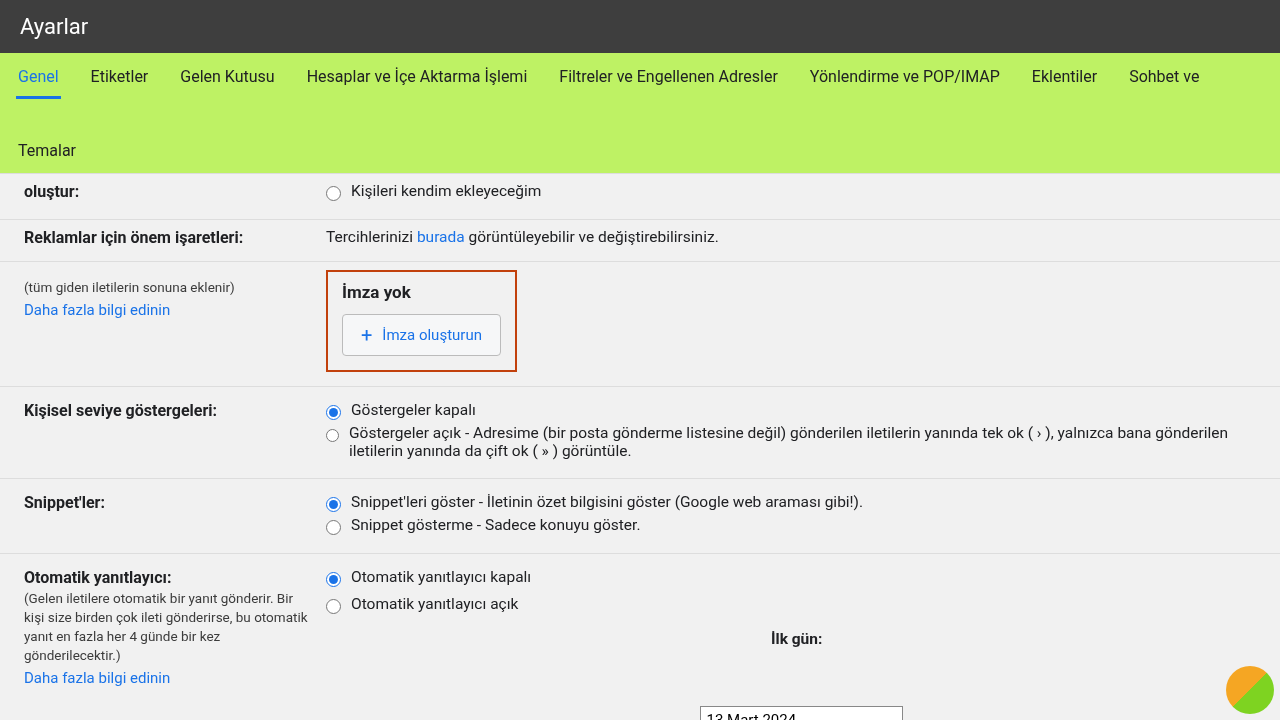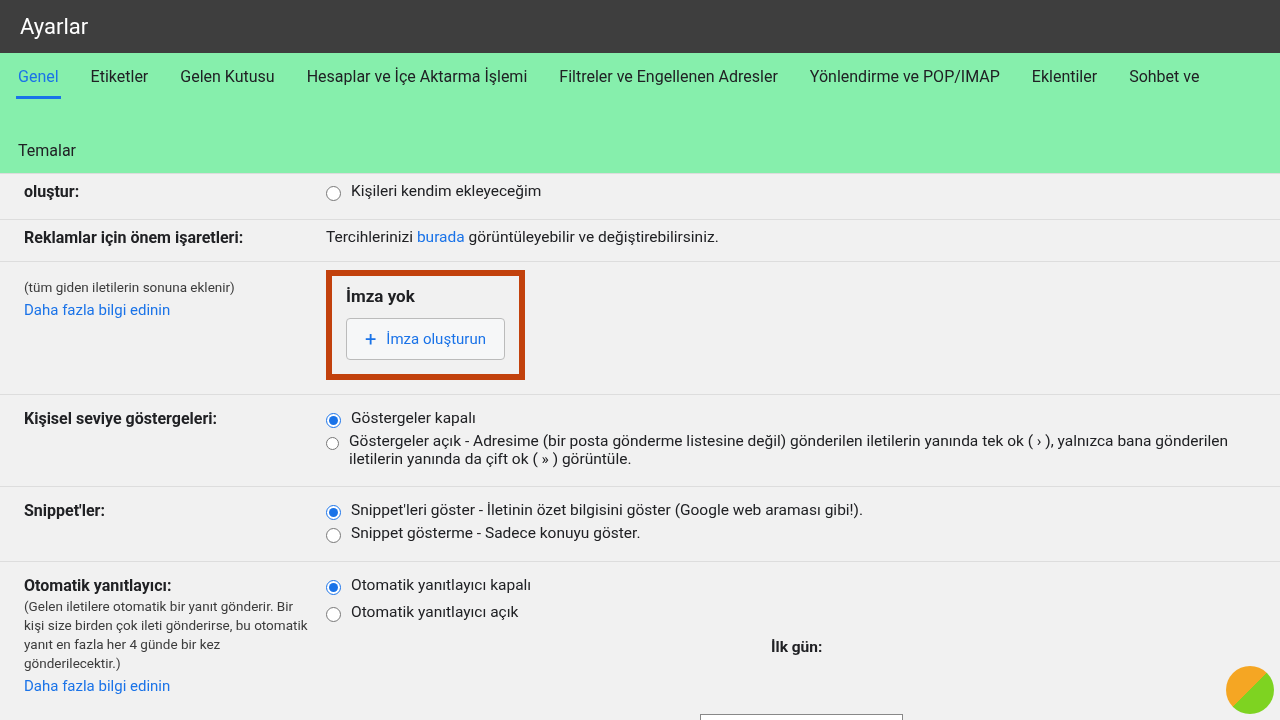--- a/index.html
+++ b/index.html
@@ -12,21 +12,21 @@
     height: 720px;
     overflow: hidden;
   }
   .header {
     background: rgba(30,30,30,0.85);
     color: #fff;
     padding: 14px 20px;
     font-size: 22px;
   }
   .tabs {
-    background: #86efac;
+    background: #bef264;
     border-bottom: 1px solid #ddd;
     padding: 0 16px;
     display: flex;
     flex-wrap: wrap;
     gap: 28px;
     align-items: center;
   }
   .tab {
     padding: 14px 2px 13px;
     color: #202124;
@@ -79,21 +79,21 @@
     margin-bottom: 4px;
   }
   .radio-line input[type="radio"] {
     margin-top: 4px;
     width: 15px;
     height: 15px;
     accent-color: #1a73e8;
   }
   .radio-line .bold { font-weight: 400; }
   .highlight-box {
-    border: 6px solid #c2410c;
+    border: 2px solid #c2410c;
     padding: 10px 14px 14px;
     display: inline-block;
     margin-top: -6px;
   }
   .sig-title { font-weight: 700; font-size: 17px; margin-bottom: 12px; }
   .create-sig-btn {
     display: inline-flex;
     align-items: center;
     gap: 10px;
     border: 1px solid #bbb;

